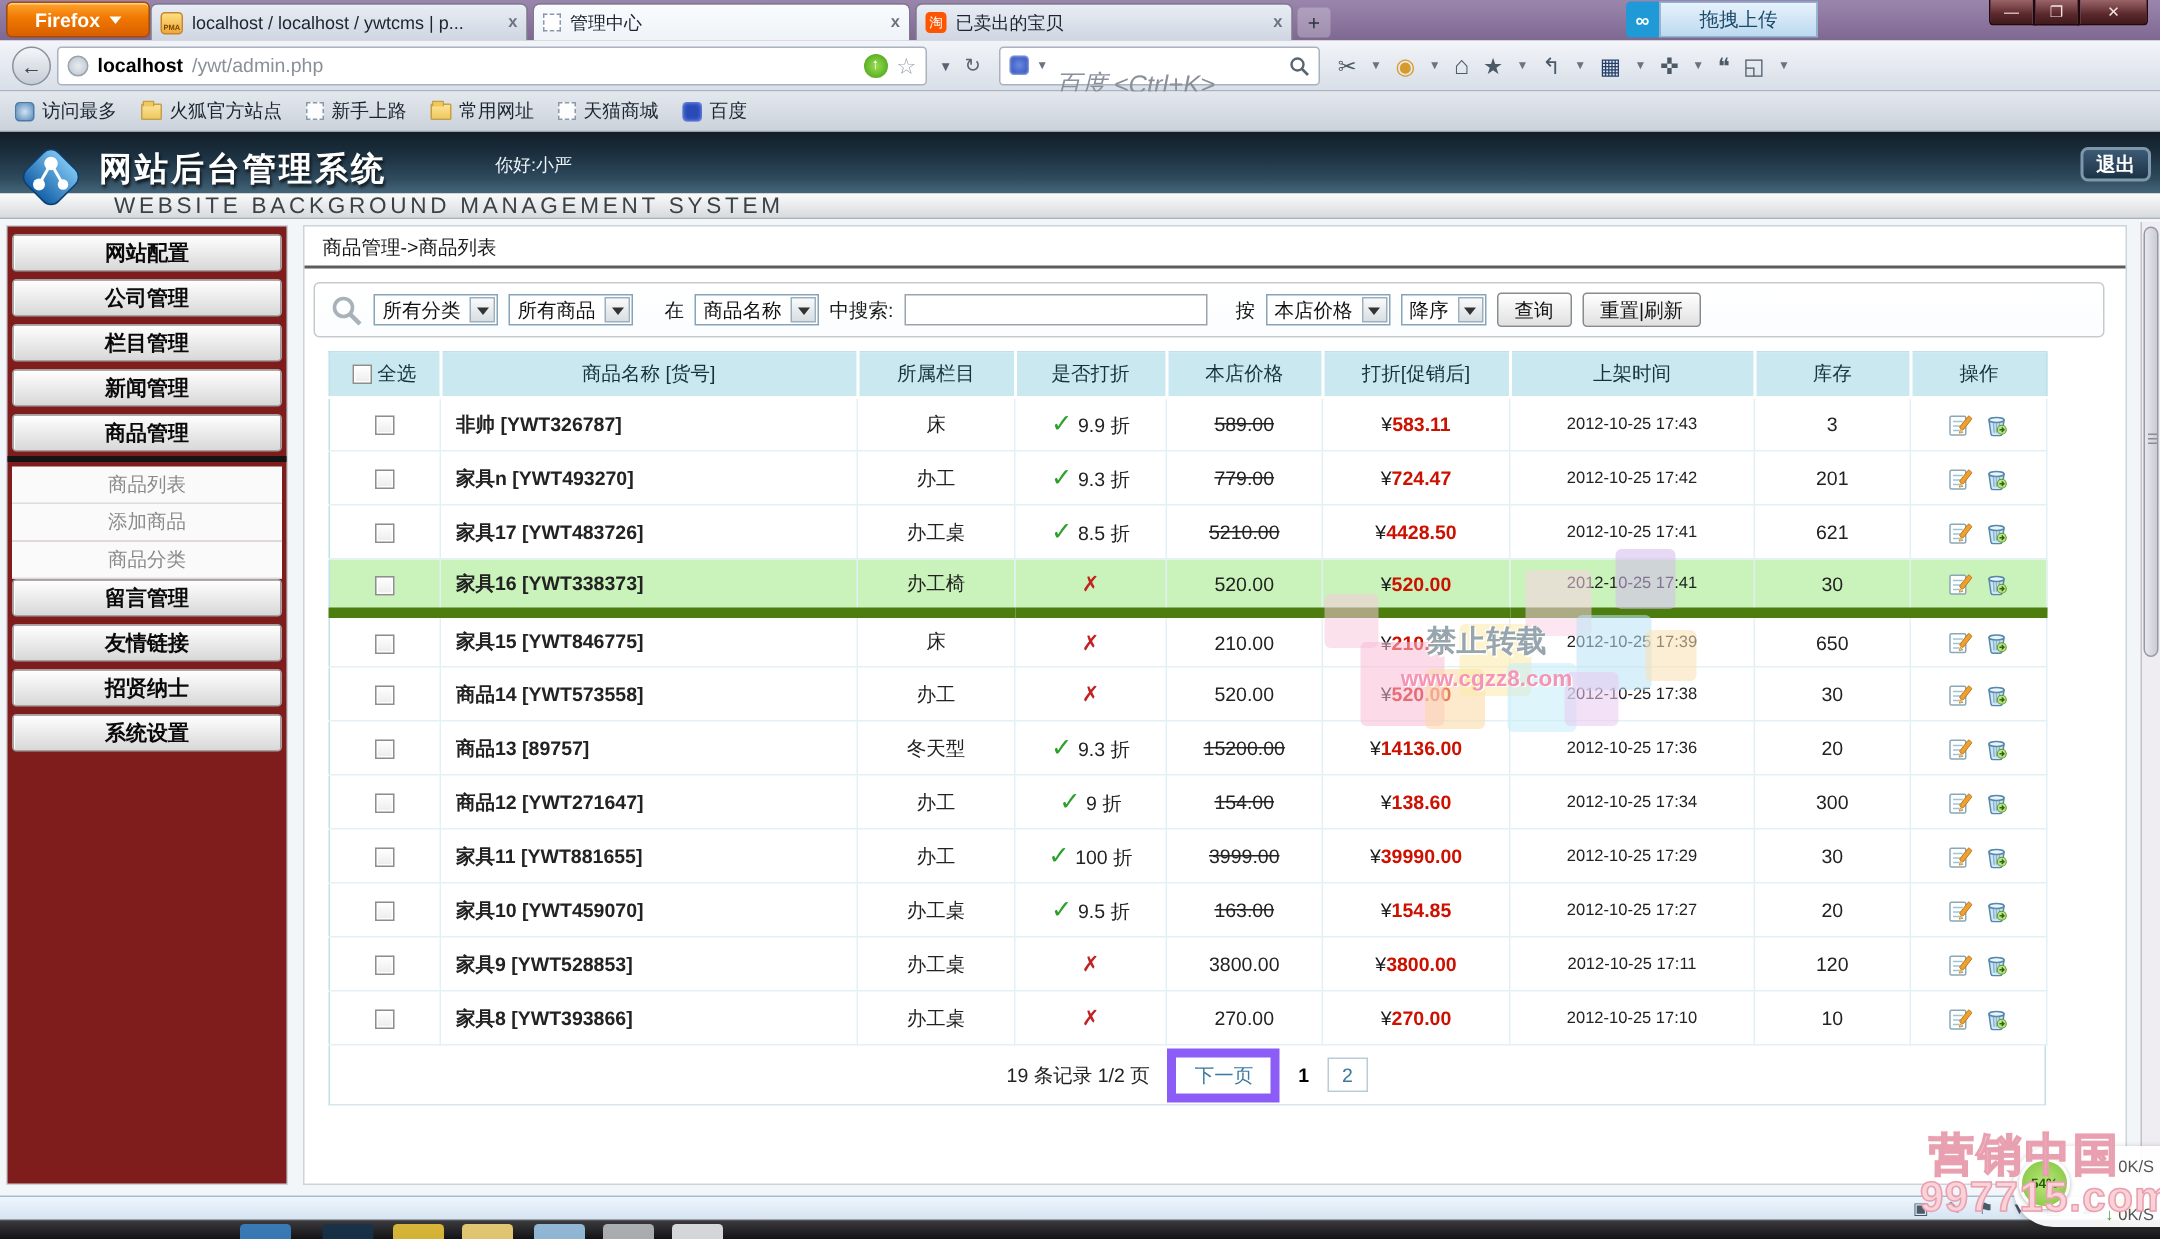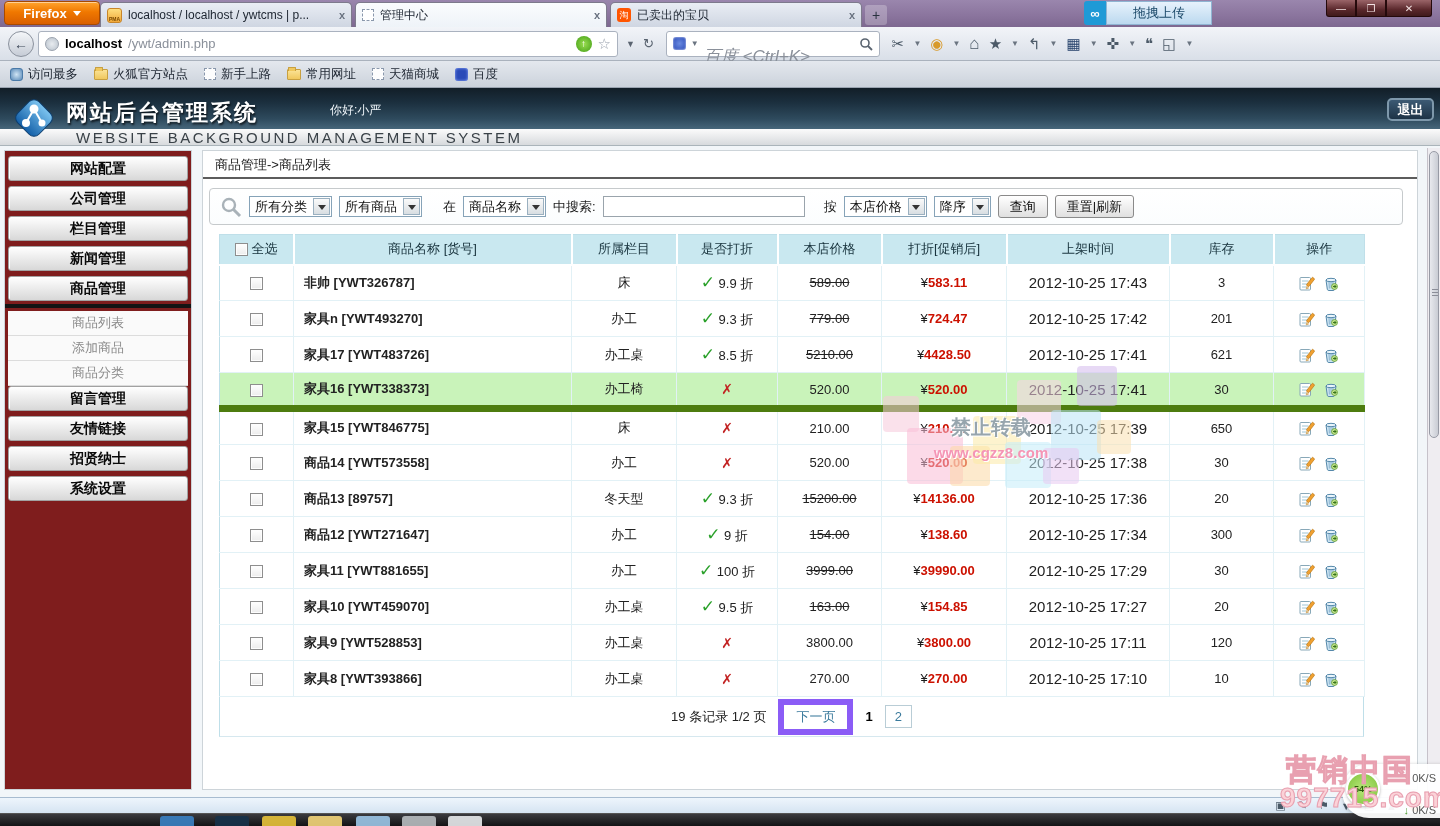--- a/index.html
+++ b/index.html
@@ -127,21 +127,21 @@
     border-right:2px solid #fff; border-bottom:2px solid #fff; }
   .grid th:last-child { border-right:1px solid #bfdfe9; }
   .grid td { height:36px; text-align:center; color:#222; border-right:1px solid #e2f1f6; border-bottom:1px solid #e2f1f6; }
   .grid tr.hl td { background:#c9f3ba; border-bottom:7px solid #4d7c0f; }
   .td-name { text-align:left !important; padding-left:10px; font-weight:bold; color:#0a0a0a; }
   .strike { text-decoration:line-through; }
   .ck { color:#2ba12b; font-size:17px; font-weight:bold; }
   .xx { color:#c22222; font-size:14px; font-weight:bold; }
   .cur { color:#1a1a1a; }
   .fprice b { color:#cc1100; }
-  .td-time { font-size:15px; color:#333; }
+  .td-time { font-size:11px; color:#333; }
   .cb { display:inline-block; width:13px; height:13px; background:linear-gradient(#fff,#ececec);
     border:1px solid #8e8e8e; box-shadow:inset 0 0 0 1px #fdfdfd; vertical-align:middle; }
   .ops { display:flex; align-items:center; justify-content:center; gap:8px; }
   .pagination { height:40px; display:flex; align-items:center; justify-content:center; gap:12px;
     font-size:13px; color:#222; border-bottom:1px solid #d6e8ef; width:1145px; margin-left:16px;
     border-left:1px solid #bfdfe9; border-right:1px solid #bfdfe9; }
   .pg-btn { border:6px solid #8b5cf6; background:#fff; color:#3a7a9c; padding:3px 12px; }
   .pg-cur { font-weight:bold; color:#000; }
   .pg-num { border:1px solid #b9cdd6; background:#fff; color:#3a7a9c; padding:3px 9px; }
 

